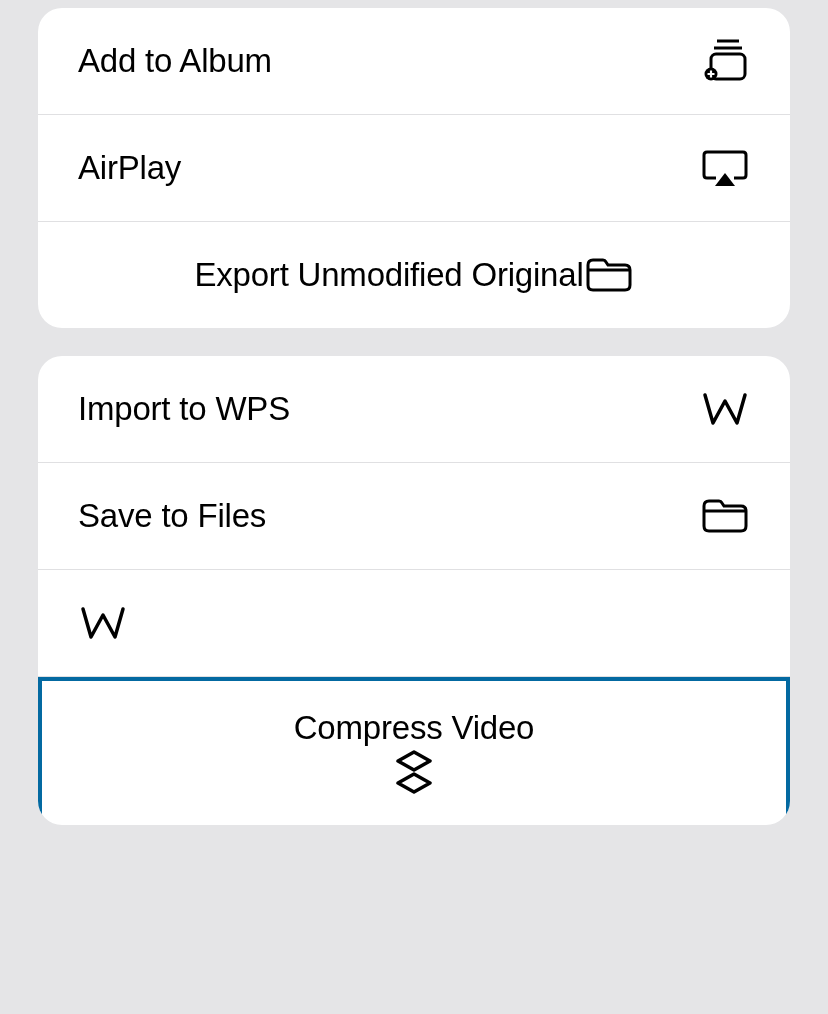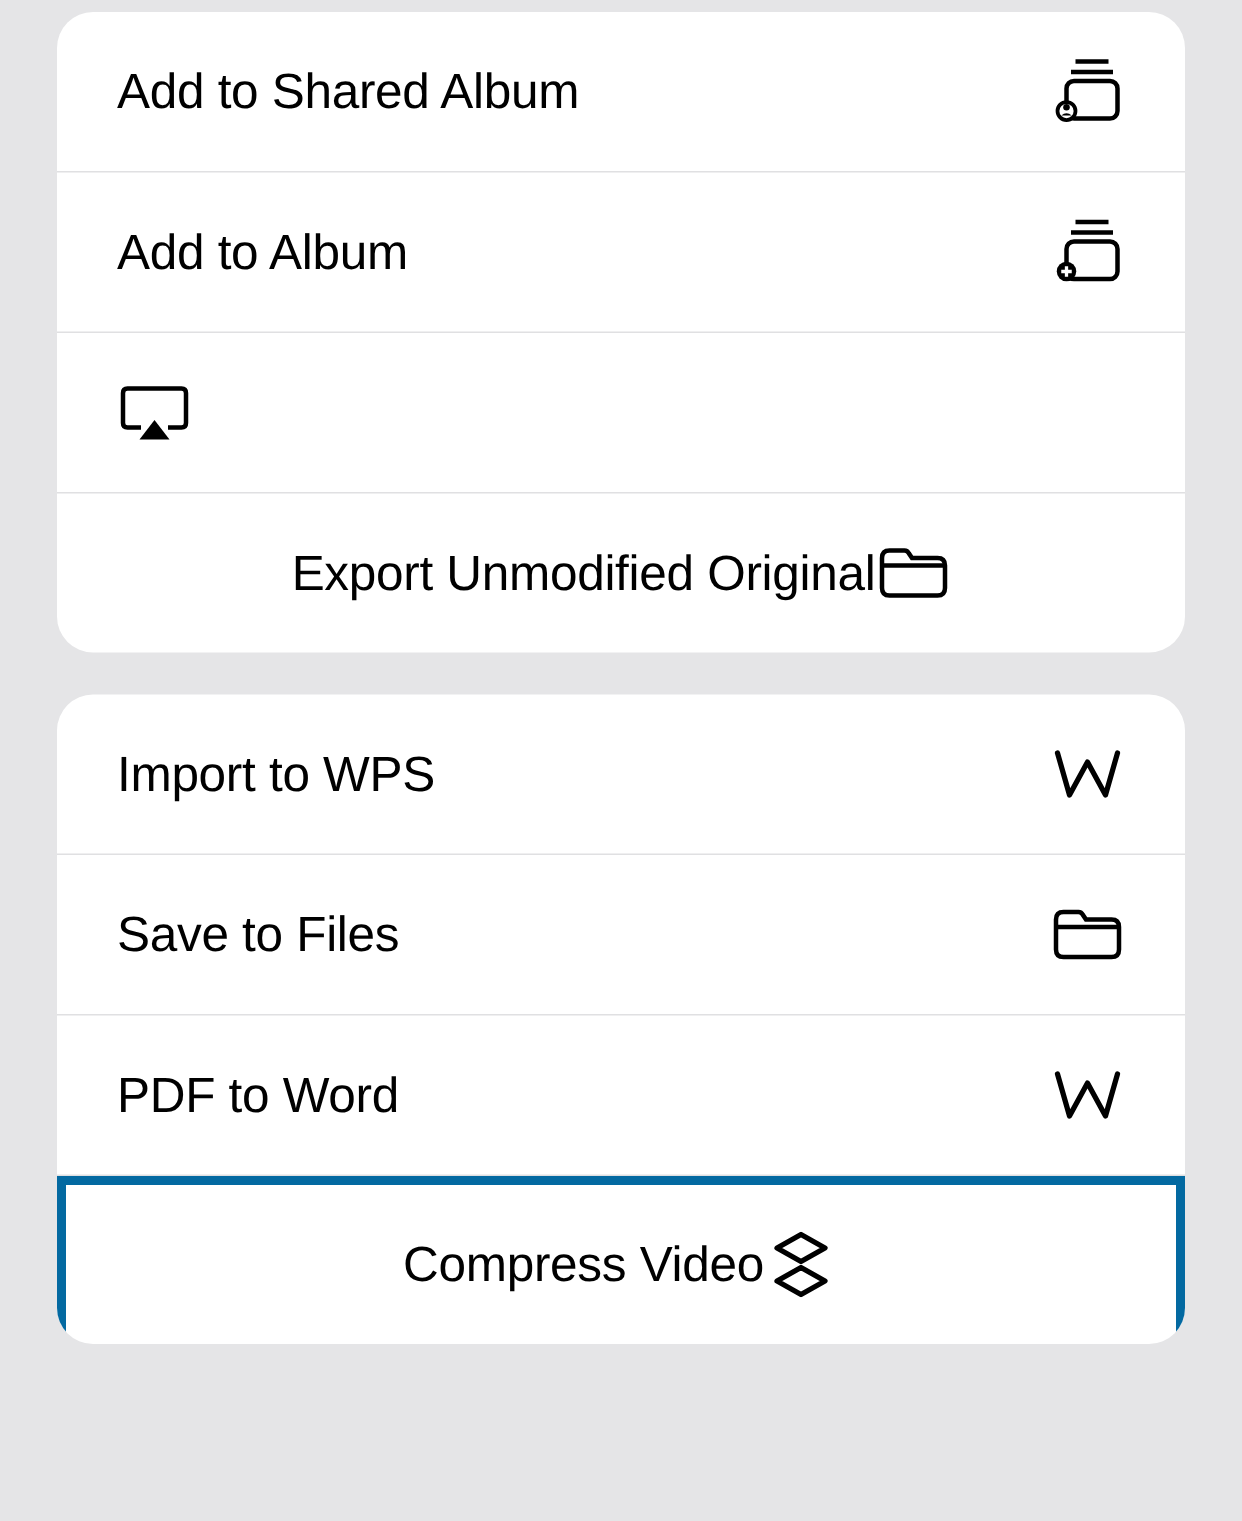--- a/index.html
+++ b/index.html
@@ -41,61 +41,50 @@
       letter-spacing: -0.2px;
     }
     .icon-wrap {
       display: flex;
       align-items: center;
       justify-content: center;
       width: 50px;
       height: 50px;
     }
     .highlight-box {
-      border: 6px solid #0369a1;
+      border: 4px solid #0369a1;
       box-sizing: border-box;
+      flex-direction: column;
     }
     svg {
       display: block;
     }
   </style>
 </head>
 <body>
 
 <div class="group">
 
-  <div class="menu-item">
-    <span class="menu-label">Add to Shared Album</span>
-    <span class="icon-wrap">
-      <svg width="48" height="44" viewBox="0 0 48 44" fill="none" stroke="#000" stroke-width="3">
-        <line x1="16" y1="2" x2="38" y2="2"></line>
-        <line x1="13" y1="9" x2="41" y2="9"></line>
-        <rect x="10" y="15" width="34" height="25" rx="5"></rect>
-        <circle cx="10" cy="35" r="6" fill="#fff" stroke="#000" stroke-width="2.5"></circle>
-        <circle cx="10" cy="32.5" r="2.2" fill="#000" stroke="none"></circle>
-        <path d="M6.5 38 Q10 35 13.5 38" fill="#000" stroke="none"></path>
-      </svg>
-    </span>
-  </div>
 
   <div class="menu-item">
     <span class="menu-label">Add to Album</span>
     <span class="icon-wrap">
       <svg width="48" height="44" viewBox="0 0 48 44" fill="none" stroke="#000" stroke-width="3">
         <line x1="16" y1="2" x2="38" y2="2"></line>
         <line x1="13" y1="9" x2="41" y2="9"></line>
         <rect x="10" y="15" width="34" height="25" rx="5"></rect>
         <circle cx="10" cy="35" r="6.5" fill="#000" stroke="none"></circle>
         <line x1="6.5" y1="35" x2="13.5" y2="35" stroke="#fff" stroke-width="2.2"></line>
         <line x1="10" y1="31.5" x2="10" y2="38.5" stroke="#fff" stroke-width="2.2"></line>
       </svg>
     </span>
   </div>
 
   <div class="menu-item">
+    <span class="menu-label">AirPlay</span>
     <span class="icon-wrap">
       <svg width="46" height="40" viewBox="0 0 46 40" fill="none" stroke="#000" stroke-width="3">
         <path d="M14 30 L5 30 Q2 30 2 27 L2 7 Q2 4 5 4 L41 4 Q44 4 44 7 L44 27 Q44 30 41 30 L32 30"></path>
         <path d="M23 25 L33 38 L13 38 Z" fill="#000" stroke="none"></path>
       </svg>
     </span>
   </div>
 
   <div class="menu-item">
     <span class="menu-label">Export Unmodified Original</span>
@@ -124,21 +113,20 @@
     <span class="menu-label">Save to Files</span>
     <span class="icon-wrap">
       <svg width="46" height="38" viewBox="0 0 46 38" fill="none" stroke="#000" stroke-width="3">
         <path d="M2 9 Q2 4 7 4 L17 4 Q19 4 20 6 L22 9 L39 9 Q44 9 44 14 L44 29 Q44 34 39 34 L7 34 Q2 34 2 29 Z"></path>
         <line x1="2" y1="14" x2="44" y2="14"></line>
       </svg>
     </span>
   </div>
 
   <div class="menu-item">
-    <span class="menu-label">PDF to Word</span>
     <span class="icon-wrap">
       <svg width="46" height="36" viewBox="0 0 46 36" fill="none" stroke="#000" stroke-width="3.5" stroke-linejoin="round" stroke-linecap="round">
         <path d="M3 4 L11 32 L23 10 L35 32 L43 4"></path>
       </svg>
     </span>
   </div>
 
   <div class="menu-item highlight-box">
     <span class="menu-label">Compress Video</span>
     <span class="icon-wrap">

